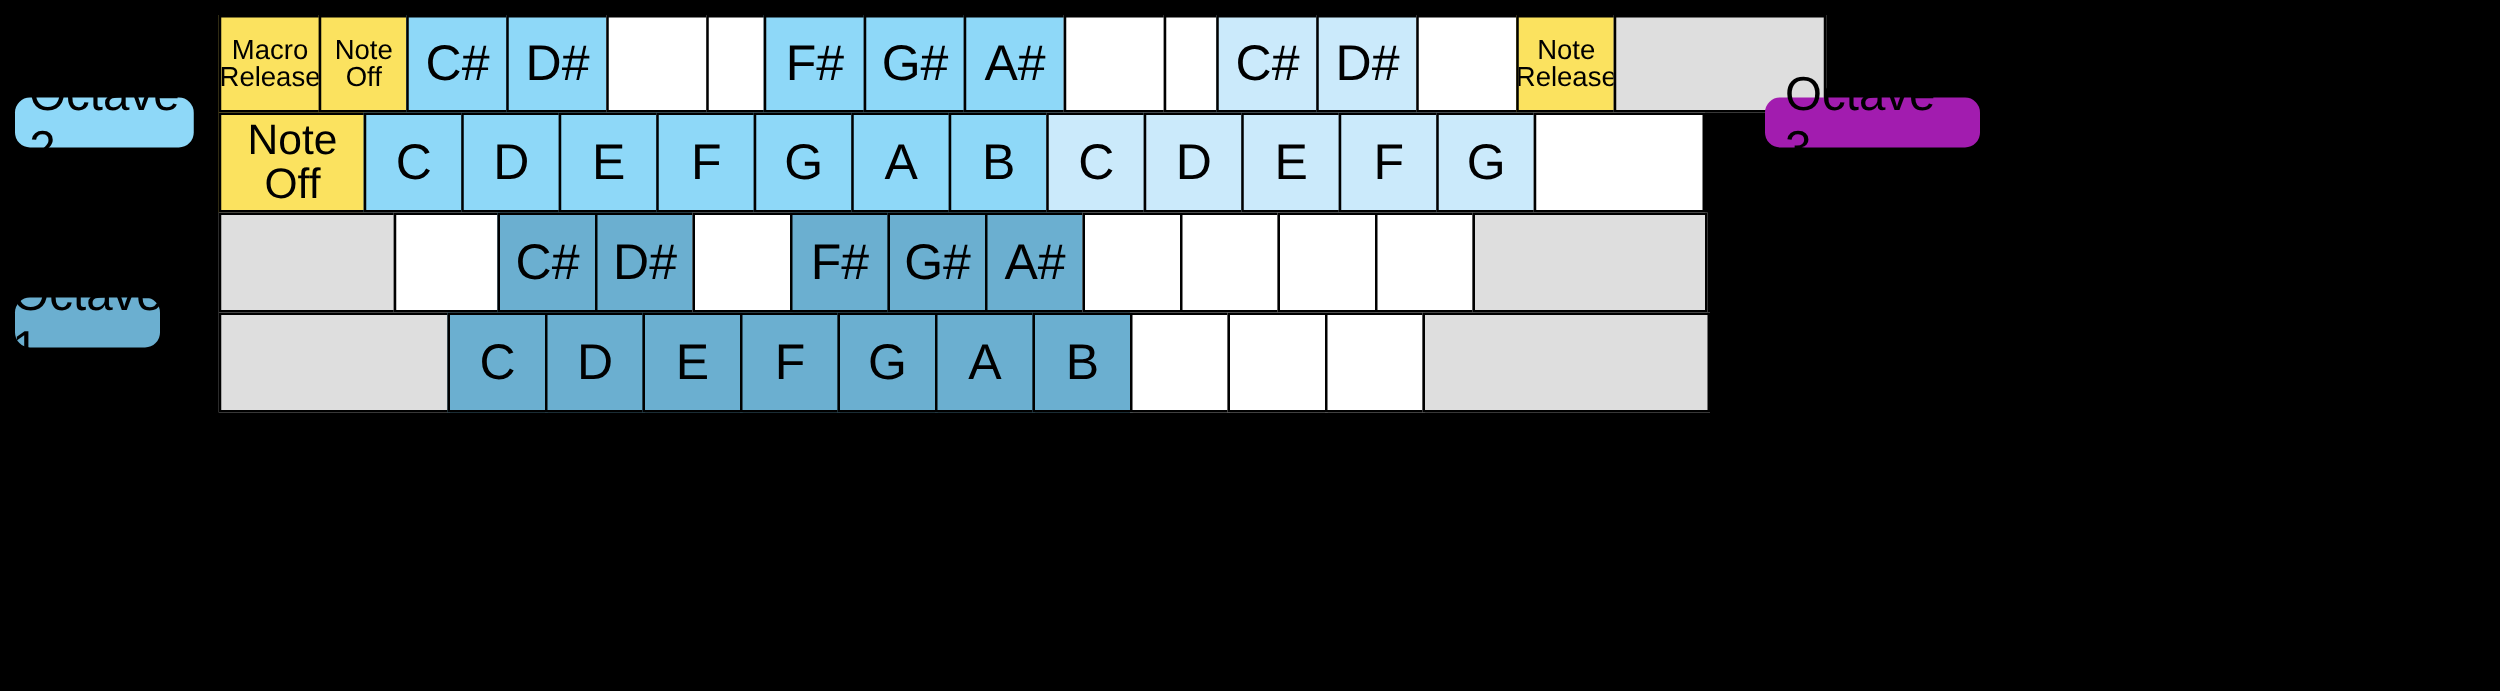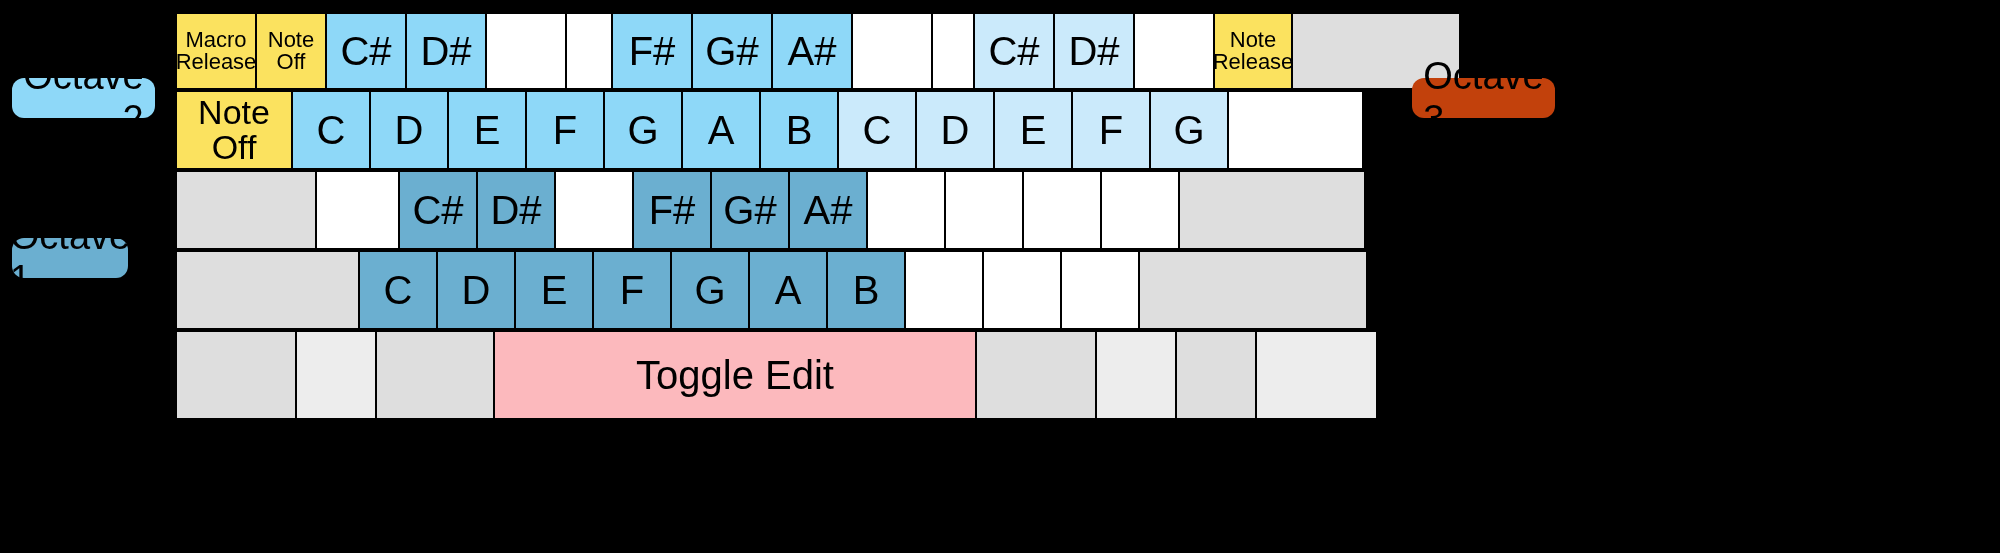--- a/index.html
+++ b/index.html
@@ -43,23 +43,23 @@
   .badge{
     position:absolute;
     border:none;
     border-radius:12px;
     display:flex;align-items:center;justify-content:center;
     font-size:38px;
     color:#000;
     padding:4px 16px;
     box-sizing:border-box;
   }
-  #badge-oct2{left:12px;top:78px;width:143px;height:40px;background:#8ed8f8;text-align:right;}
+  #badge-oct2{left:12px;top:78px;width:143px;height:40px;background:#8ed8f8;}
   #badge-oct1{left:12px;top:238px;width:116px;height:40px;background:#6bafd0;}
-  #badge-oct3{left:1412px;top:78px;width:143px;height:40px;background:#c2410c;}
+  #badge-oct3{left:1412px;top:78px;width:172px;height:40px;background:#a21caf;}
 </style>
 </head>
 <body>
 
 <div id="stage">
 
   <div class="kbd">
     <div class="row r1">
         <div class="key c-yellow small" style="flex: 0 0 82px;">Macro
 Release</div>
@@ -120,29 +120,19 @@
         <div class="key c-blue-dk" style="flex: 0 0 80px;">E</div>
         <div class="key c-blue-dk" style="flex: 0 0 80px;">F</div>
         <div class="key c-blue-dk" style="flex: 0 0 80px;">G</div>
         <div class="key c-blue-dk" style="flex: 0 0 80px;">A</div>
         <div class="key c-blue-dk" style="flex: 0 0 80px;">B</div>
         <div class="key c-white" style="flex: 0 0 80px;"></div>
         <div class="key c-white" style="flex: 0 0 80px;"></div>
         <div class="key c-white" style="flex: 0 0 80px;"></div>
         <div class="key c-grey" style="flex: 0 0 230px;"></div>
       </div>
-    <div class="row r5">
-        <div class="key c-grey" style="flex: 0 0 122px;"></div>
-        <div class="key c-grey2" style="flex: 0 0 82px;"></div>
-        <div class="key c-grey" style="flex: 0 0 120px;"></div>
-        <div class="key c-pink" style="flex: 0 0 484px;">Toggle Edit</div>
-        <div class="key c-grey" style="flex: 0 0 122px;"></div>
-        <div class="key c-grey2" style="flex: 0 0 82px;"></div>
-        <div class="key c-grey" style="flex: 0 0 82px;"></div>
-        <div class="key c-grey2" style="flex: 0 0 123px;"></div>
-      </div>
   </div>
 
   <div class="badge" id="badge-oct2">Octave 2</div>
   <div class="badge" id="badge-oct1">Octave 1</div>
   <div class="badge" id="badge-oct3">Octave 3</div>
 
 </div>
 
 </body></html>

